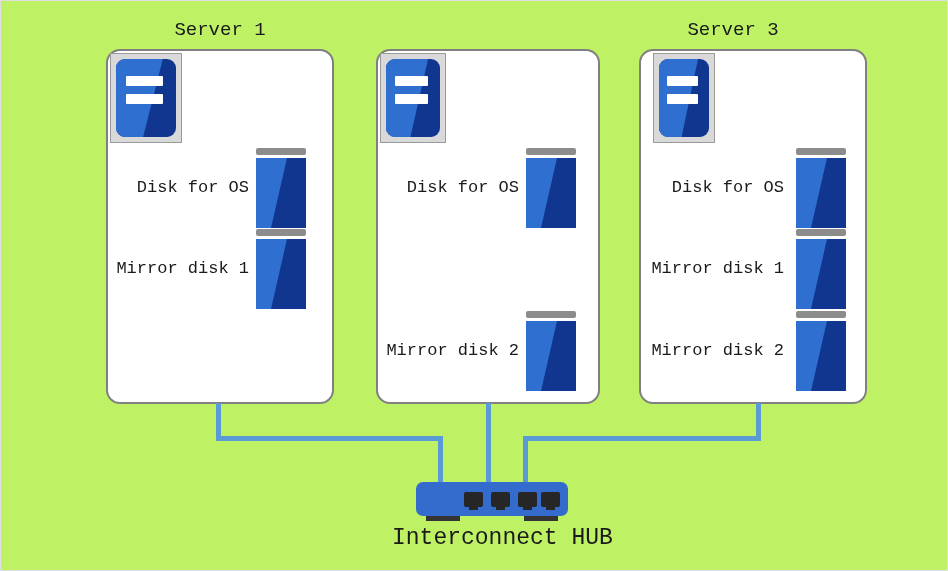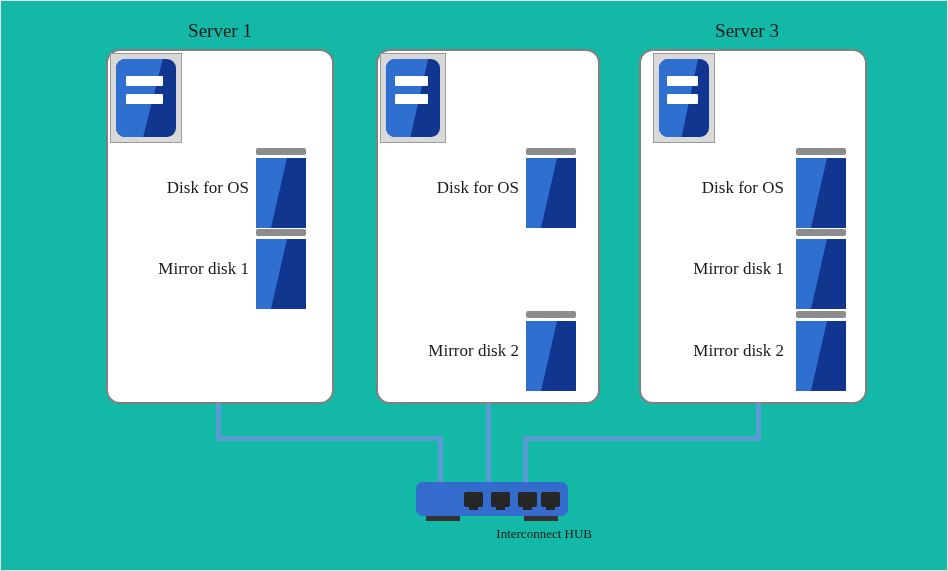--- a/index.html
+++ b/index.html
@@ -4,24 +4,24 @@
 <style>
   html, body {
     margin: 0;
     padding: 0;
     background: #ffffff;
   }
   #canvas {
     position: relative;
     width: 948px;
     height: 571px;
-    background: #14b8a6;
+    background: #bef264;
     border: 1px solid #e0e0e0;
     box-sizing: border-box;
-    font-family: Liberation Serif, serif;
+    font-family: Liberation Mono, monospace;
     overflow: hidden;
   }
 
   
   .server-title {
     position: absolute;
     font-size: 19px;
     color: #1a1a1a;
     text-align: center;
     white-space: nowrap;
@@ -153,24 +153,24 @@
     content: "";
     position: absolute;
     left: 5px;
     bottom: -3px;
     width: 9px;
     height: 4px;
     background: #262626;
   }
   .hub-label {
     position: absolute;
-    font-size: 13px;
+    font-size: 23px;
     color: #1a1a1a;
     white-space: nowrap;
-    text-align: right;
+    text-align: center;
     line-height: 1;
   }
 </style>
 </head>
 <body>
 
 <div id="canvas">
 
   <div class="server-title" style="left:105px; top:20px; width:228px;">Server 1</div>
 
@@ -210,21 +210,21 @@
     <div class="disk-cap"></div>
     <div class="disk-body"></div>
   </div>
 
   <div class="disk-label" style="left:365px; top:341px; width:153px;">Mirror disk 2</div>
   <div class="disk" style="left:525px; top:310px;">
     <div class="disk-cap"></div>
     <div class="disk-body"></div>
   </div>
 
-  <div class="server-title" style="left:632px; top:20px; width:228px;text-align:center;">Server 3</div>
+  <div class="server-title" style="left:618px; top:20px; width:228px;text-align:center;">Server 3</div>
 
   <div class="server-box" style="left:638px; top:48px; width:228px; height:355px;"></div>
 
   <div class="server-icon" style="left:652px; top:52px; width:62px; height:90px;">
     <div class="server-icon-body">
       <div class="server-bar b1"></div>
       <div class="server-bar b2"></div>
     </div>
   </div>
 

